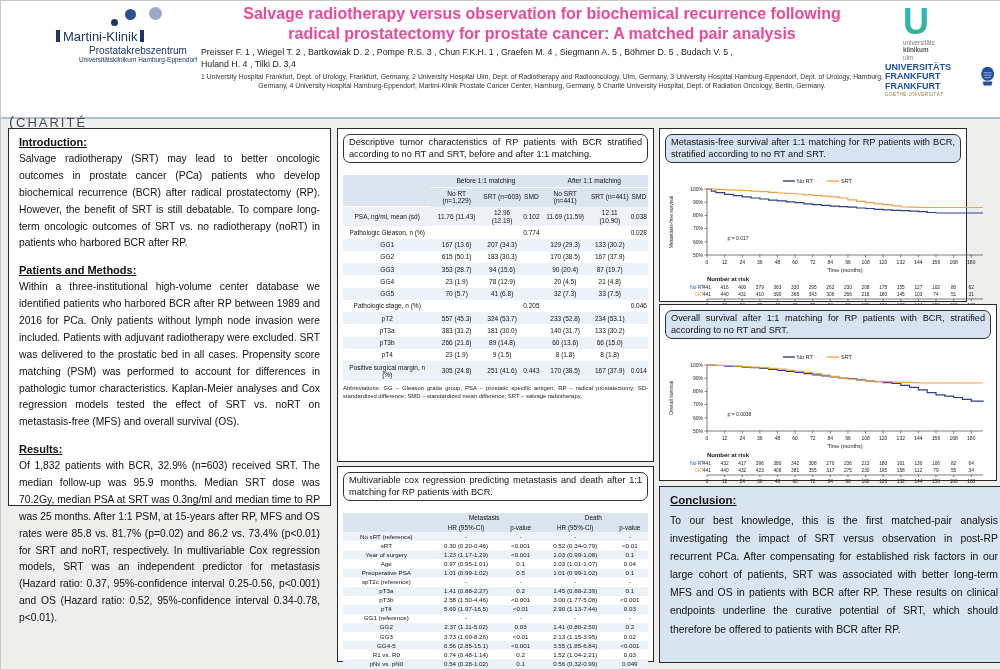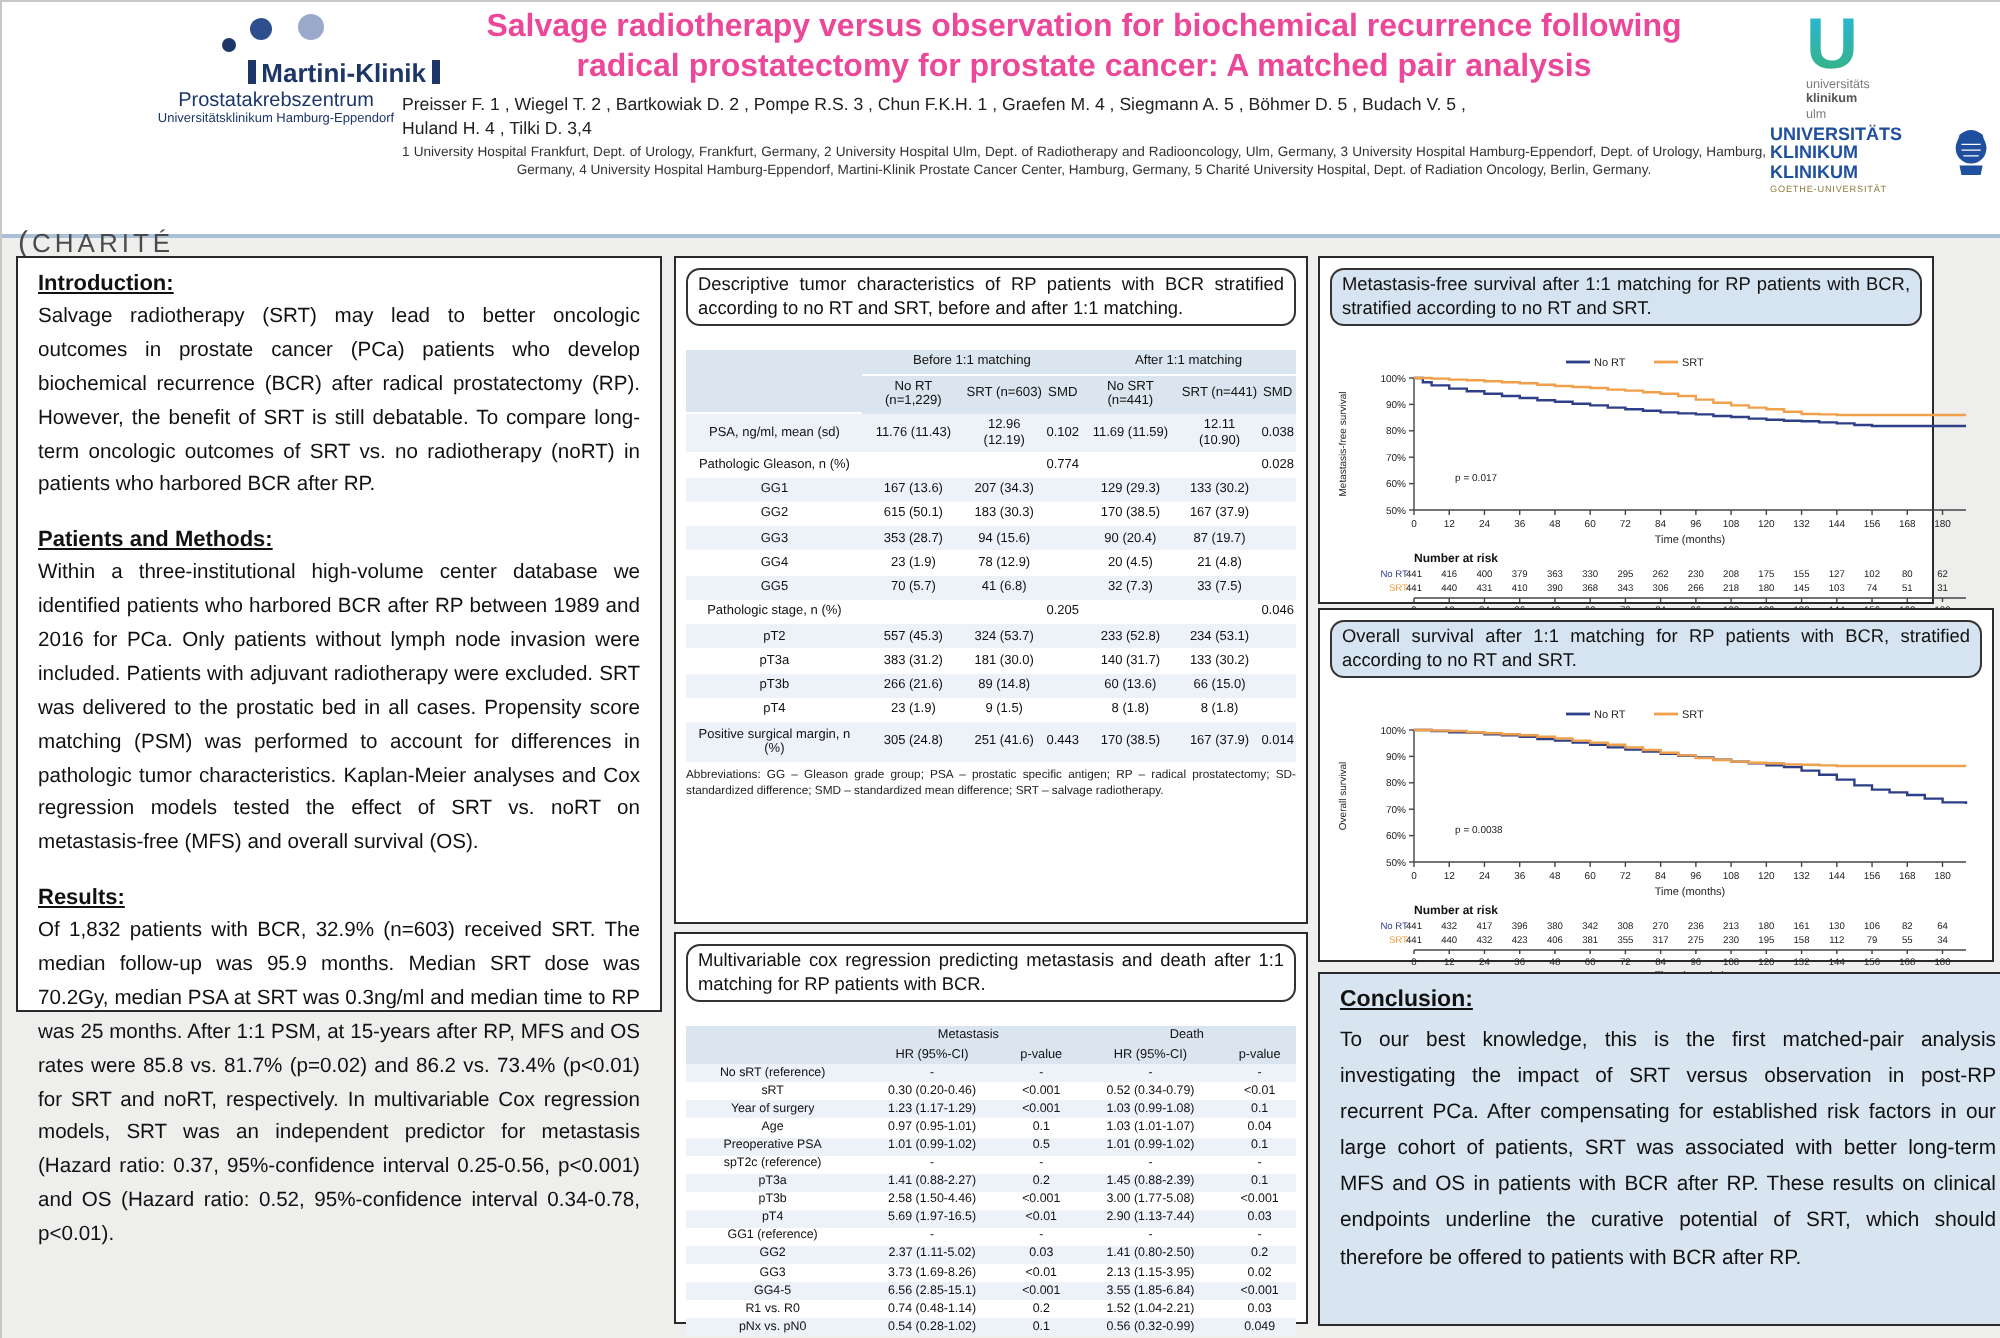--- a/index.html
+++ b/index.html
@@ -11,21 +11,21 @@
   .title{font-size:16px;font-weight:bold;text-align:center;line-height:1.25;color:#ec4899;}
   .authors{font-size:8.8px;margin-top:3px;line-height:1.35;text-align:left;color:#222;}
   .affil{font-size:6.8px;margin-top:2px;line-height:1.3;color:#333;text-align:justify;text-align-last:center;}
   
   .logo-martini{position:absolute;left:52px;top:6px;width:170px;}
   .mk-dots{position:relative;height:22px;}
   .mk-dot{position:absolute;border-radius:50%;}
   .d1{width:7px;height:7px;background:#1c3667;left:58px;top:12px;}
   .d2{width:11px;height:11px;background:#2d4f8e;left:72px;top:2px;}
   .d3{width:13px;height:13px;background:#9aa9c9;left:96px;top:0px;}
-  .mk-name{color:#1c3667;font-weight:bold;font-size:13px;white-space:nowrap;text-align:right;}
+  .mk-name{color:#1c3667;font-weight:normal;font-size:13px;white-space:nowrap;}
   .mk-bar{display:inline-block;width:4px;height:12px;background:#1c3667;margin:0 3px;vertical-align:-1px;}
   .mk-sub1{font-size:10px;color:#1c3667;text-align:center;margin-top:1px;}
   .mk-sub2{font-size:6.5px;color:#1c3667;text-align:center;}
   .logo-charite{position:absolute;left:8px;top:64px;width:130px;}
   .ch-name{font-size:13px;letter-spacing:2px;color:#4a4a4a;margin-top:48px;}
   .ch-paren{font-size:15px;color:#4a4a4a;}
   .ch-sub{margin-top:6px;background:#c9c9c5;color:#555;font-size:4.6px;padding:2px 3px;width:92px;letter-spacing:0.5px;}
   
   .logo-ulm{position:absolute;right:14px;top:4px;width:84px;}
   .ulm-u{font-size:36px;font-weight:bold;color:#2bb3a4;line-height:0.95;
@@ -101,21 +101,21 @@
       <div class="ulm-u">U</div>
       <div class="ulm-t1">universitäts</div>
       <div class="ulm-t2">klinikum</div>
       <div class="ulm-t3">ulm</div>
     </div>
 
     <div class="logo-ffm">
       <div class="ffm-row">
         <div>
           <div class="ffm-text">UNIVERSITÄTS</div>
-          <div class="ffm-text">KLINIKUM KLINIKUM</div>
+          <div class="ffm-text">FRANKFURT FRANKFURT</div>
           <div class="ffm-sub">GOETHE-UNIVERSITÄT</div>
         </div>
         <svg width="24" height="26" viewBox="0 0 24 26">
           <circle cx="12" cy="11" r="8" fill="#1f4f9e"></circle>
           <path d="M4 11 q8 -12 16 0 l-2 -7 q-6 -5 -12 0 z" fill="#1f4f9e"></path>
           <path d="M6 20 h12 l-1 5 h-10 z" fill="#1f4f9e"></path>
           <path d="M7 9 h10 M7 12 h10 M8 15 h8" stroke="#ffffff" stroke-width="0.7" fill="none"></path>
         </svg>
       </div>
     </div>

